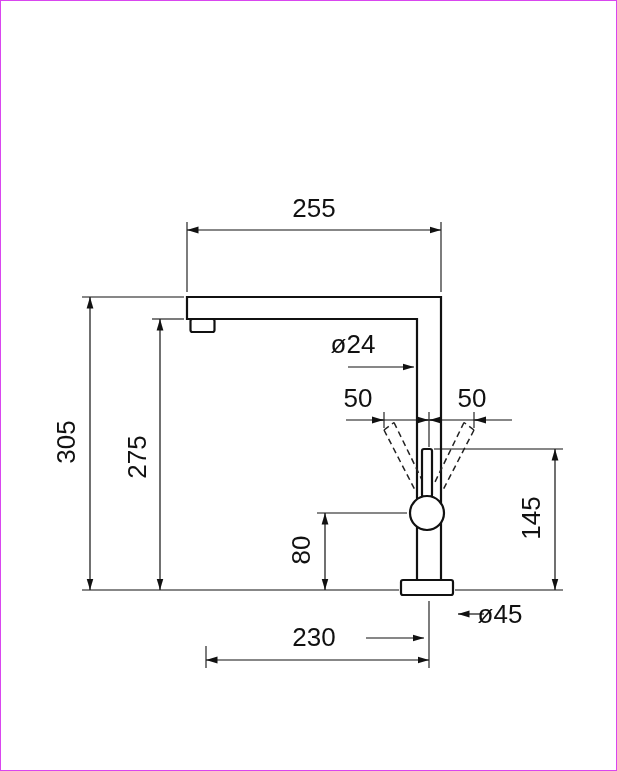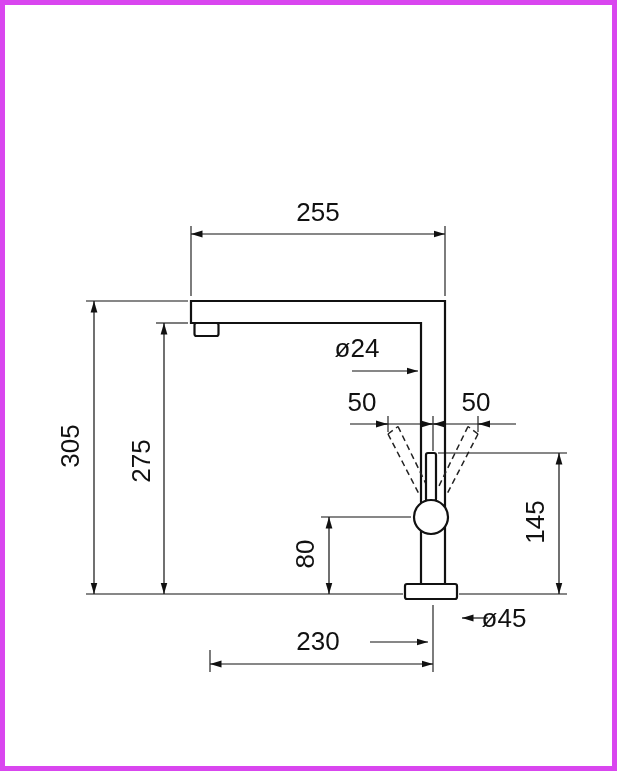--- a/index.html
+++ b/index.html
@@ -1,20 +1,20 @@
 <!DOCTYPE html>
 <html><head>
 <meta charset="utf-8">
 <style>
   html,body{margin:0;padding:0;background:#fff;}
   .canvas{
     position:relative;
     width:617px;height:771px;
     background:#ffffff;
-    border:5px solid #d946ef;
+    border:1px solid #d946ef;
     box-sizing:border-box;
     font-family:"Liberation Sans", sans-serif;
     overflow:hidden;
   }
   svg{display:block;}
   .obj{stroke:#111;stroke-width:2.2;fill:none;stroke-linejoin:miter;}
   .objfill{stroke:#111;stroke-width:2.2;fill:#ffffff;}
   .dash{stroke:#222;stroke-width:1.5;fill:none;stroke-dasharray:6 4;}
   .dim{stroke:#111;stroke-width:1.2;fill:none;}
   .ext{stroke:#111;stroke-width:1.1;fill:none;}

